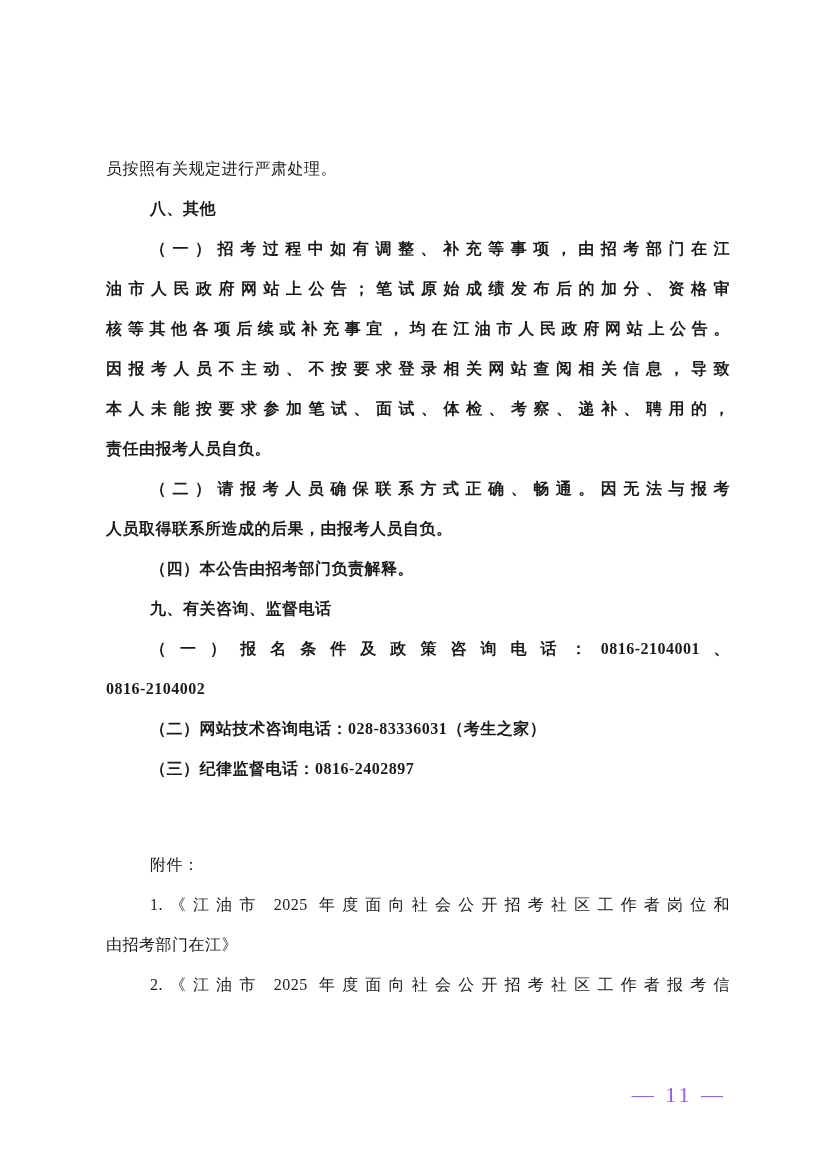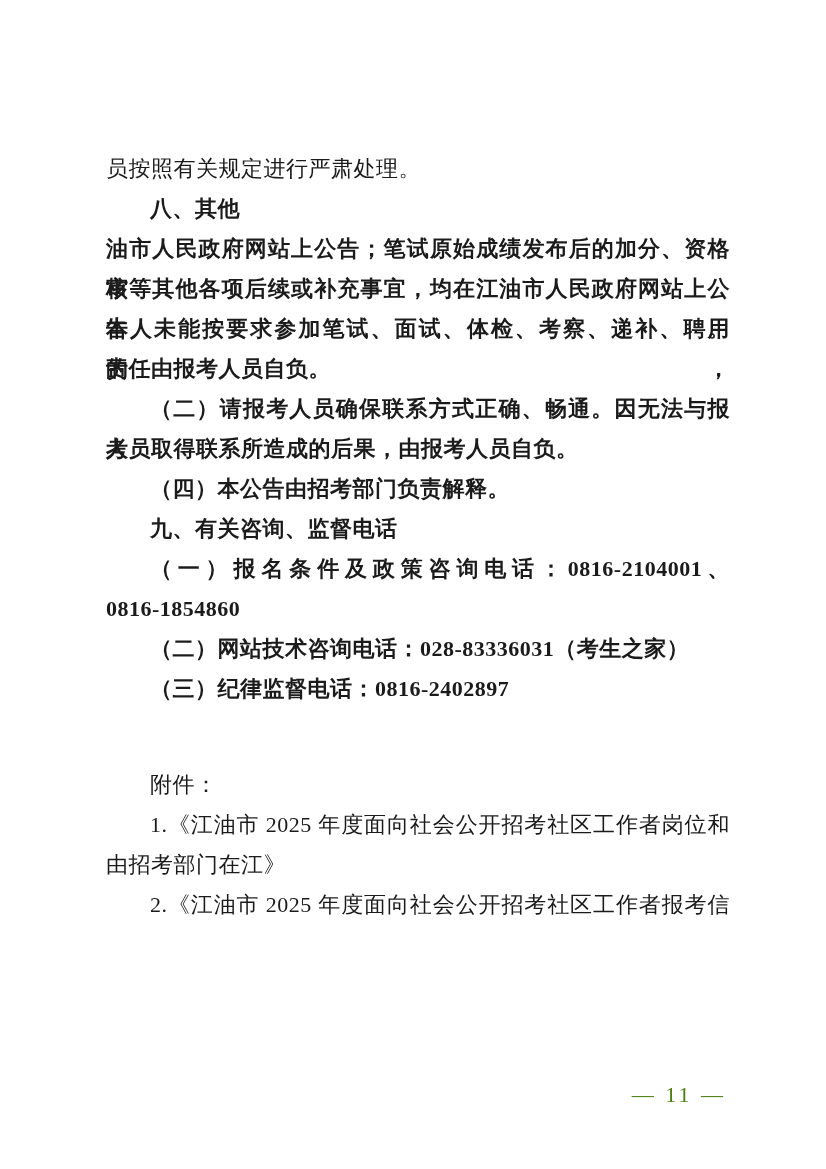--- a/index.html
+++ b/index.html
@@ -20,21 +20,21 @@
     inset: 0;
     background: #ffffff;
   }
   .doc {
     position: absolute;
     left: 106px;
     top: 149px;
     width: 624px;
   }
   .line {
-    font-size: 22px;
+    font-size: 16px;
     line-height: 40px;
     height: 40px;
     text-align: left;
     letter-spacing: 0.5px;
   }
   .line.b {
     font-weight: 700;
   }
   .line.ind {
     text-indent: 44px;
@@ -46,40 +46,42 @@
   .line.gap {
     margin-top: 56px;
   }
   .footer {
     position: absolute;
     top: 1082px;
     right: 100px;
     font-size: 22px;
     line-height: 26px;
     letter-spacing: 3px;
-    color: #4d7c0f;
+    color: #8b5cf6;
   }
 </style>
 </head>
 <body>
 
 <div class="page">
   <main class="doc">
       <div class="line">员按照有关规定进行严肃处理。</div>
       <div class="line b ind">八、其他</div>
+      <div class="line b ind j">（一）招考过程中如有调整、补充等事项，由招考部门在江</div>
       <div class="line b j">油市人民政府网站上公告；笔试原始成绩发布后的加分、资格审</div>
       <div class="line b j">核等其他各项后续或补充事宜，均在江油市人民政府网站上公告。</div>
+      <div class="line b j">因报考人员不主动、不按要求登录相关网站查阅相关信息，导致</div>
       <div class="line b j">本人未能按要求参加笔试、面试、体检、考察、递补、聘用的，</div>
       <div class="line b">责任由报考人员自负。</div>
       <div class="line b ind j">（二）请报考人员确保联系方式正确、畅通。因无法与报考</div>
       <div class="line b">人员取得联系所造成的后果，由报考人员自负。</div>
       <div class="line b ind">（四）本公告由招考部门负责解释。</div>
       <div class="line b ind">九、有关咨询、监督电话</div>
       <div class="line b ind j">（一）报名条件及政策咨询电话：0816-2104001、</div>
-      <div class="line b">0816-1854860</div>
+      <div class="line b">0816-2104002</div>
       <div class="line b ind">（二）网站技术咨询电话：028-83336031（考生之家）</div>
       <div class="line b ind">（三）纪律监督电话：0816-2402897</div>
       <div class="line ind gap">附件：</div>
       <div class="line ind j">1.《江油市 2025 年度面向社会公开招考社区工作者岗位和</div>
       <div class="line">由招考部门在江》</div>
       <div class="line ind j">2.《江油市 2025 年度面向社会公开招考社区工作者报考信</div>
     </main>
   <div class="footer">— 11 —</div>
 </div>
 

